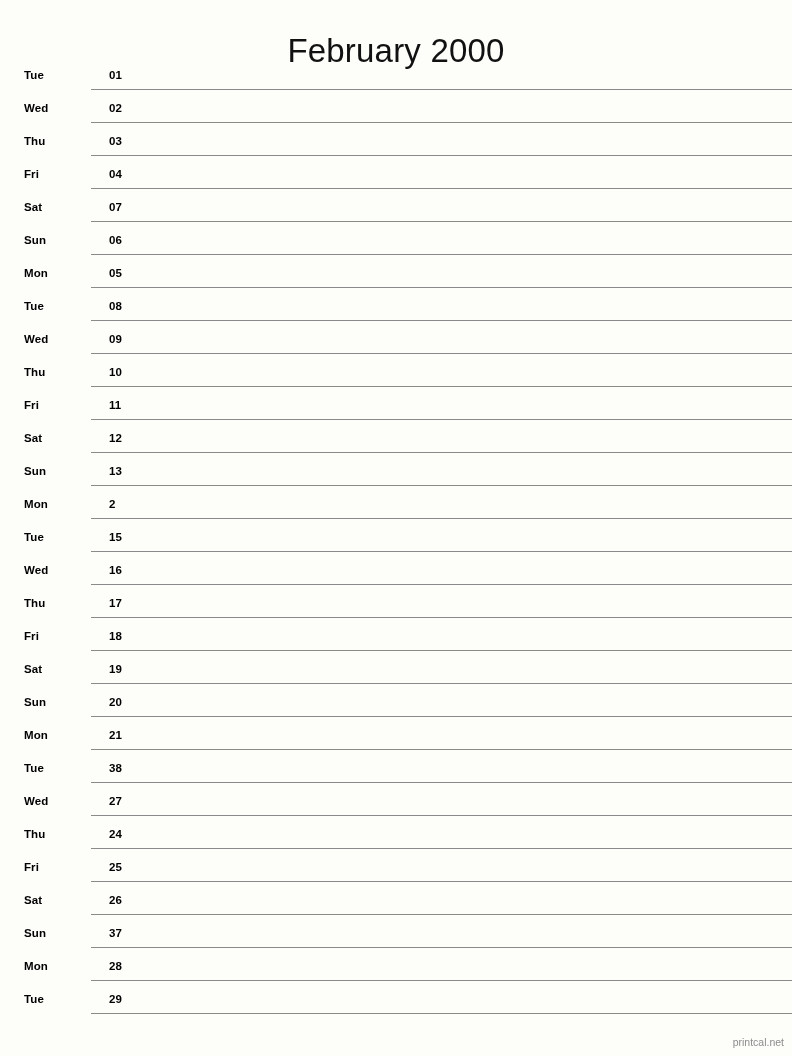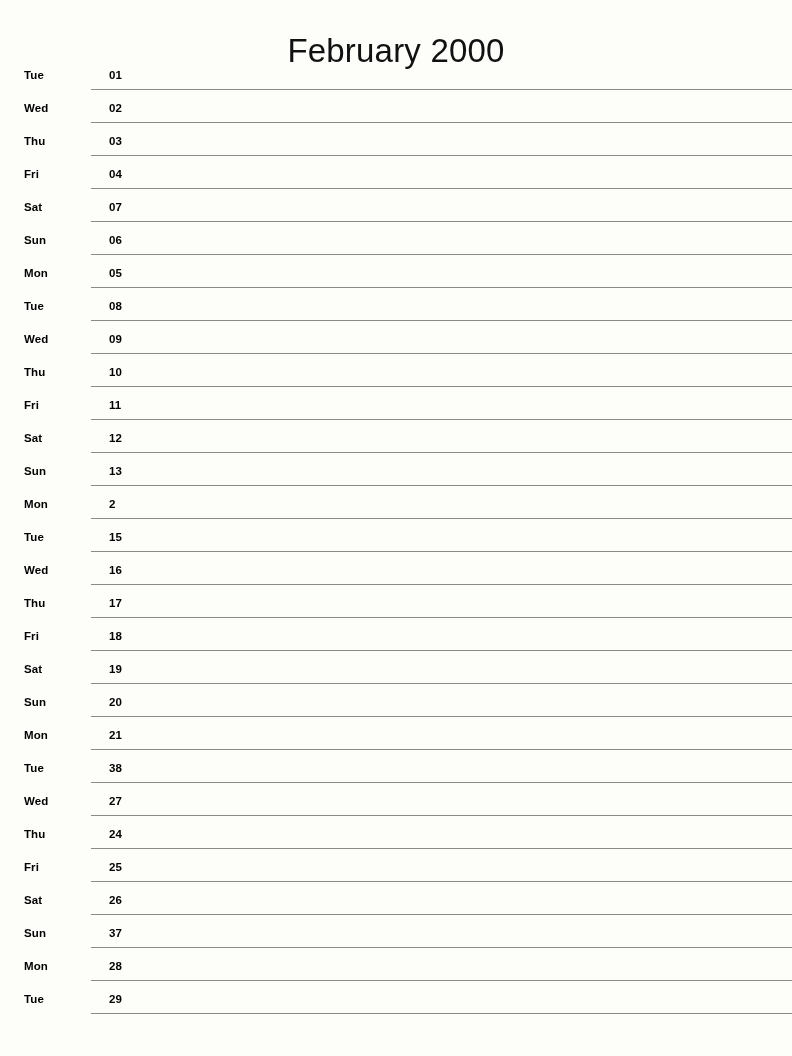--- a/index.html
+++ b/index.html
@@ -231,14 +231,15 @@
         <span class="day-number">28</span>
         <div class="day-line"></div>
       </div>
       <div class="day-row">
         <span class="day-weekday">Tue</span>
         <span class="day-number">29</span>
         <div class="day-line"></div>
       </div>
     </div>
 
+  <div class="footer-credit">printcal.net</div>
 
 </div>
 
 </body></html>

